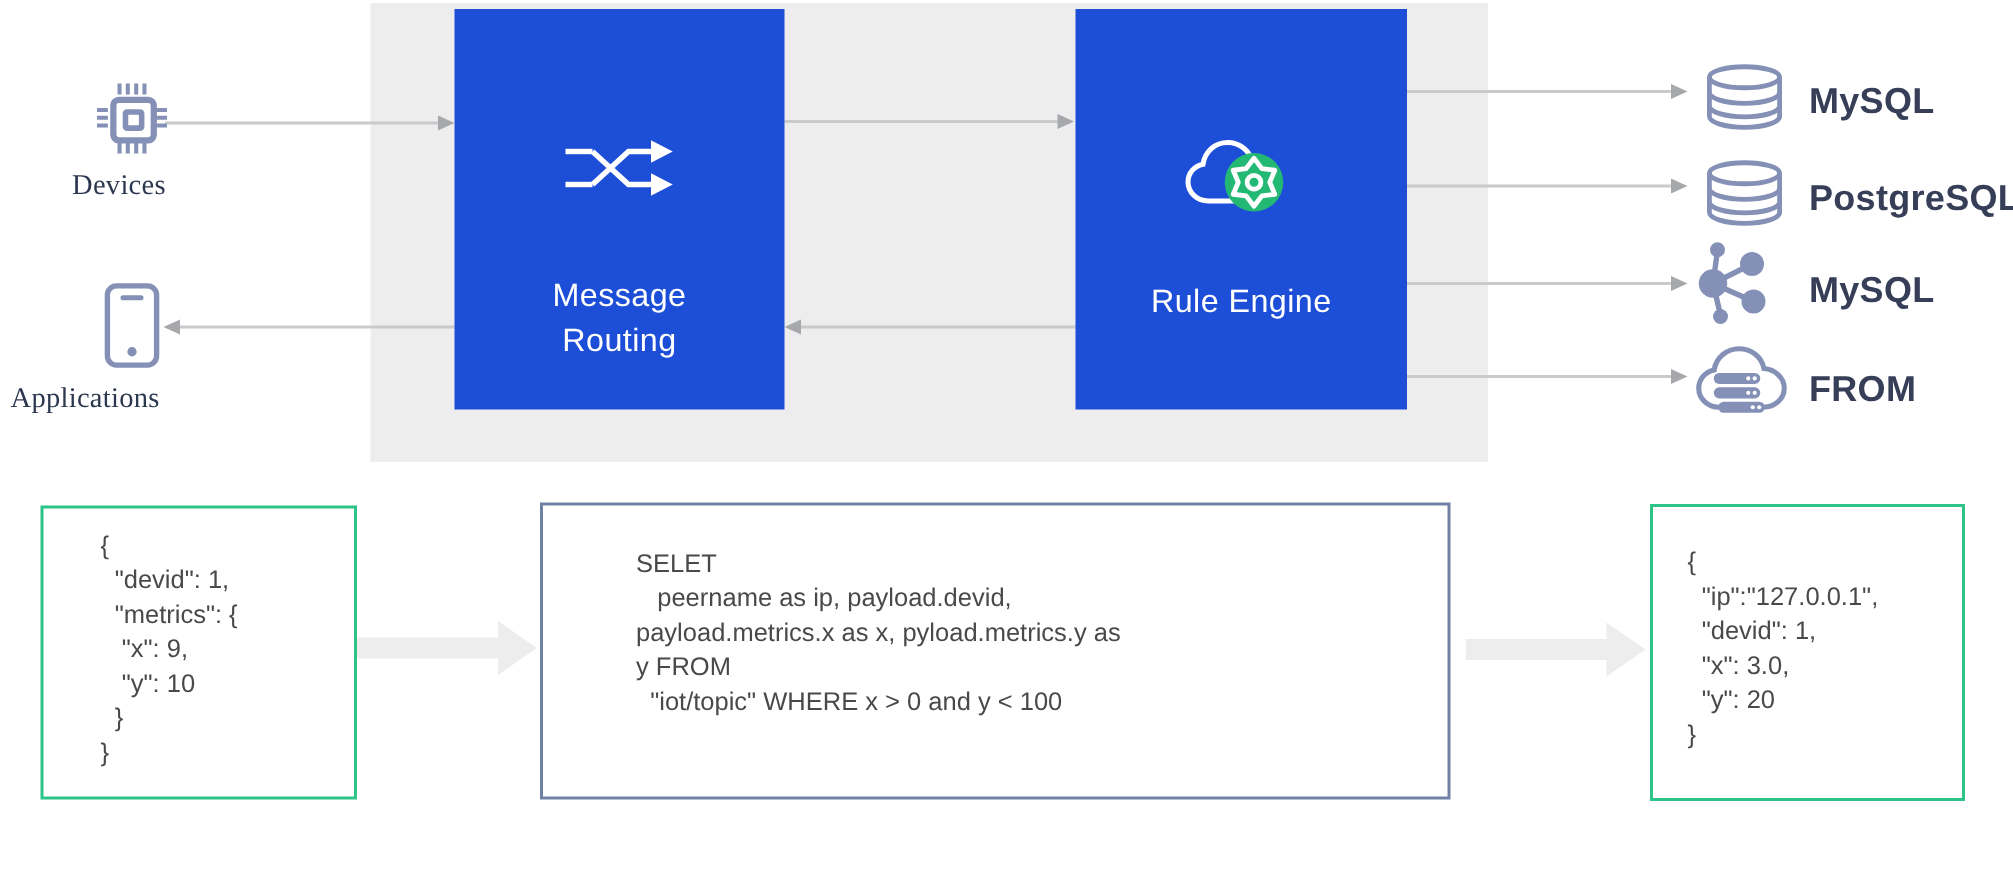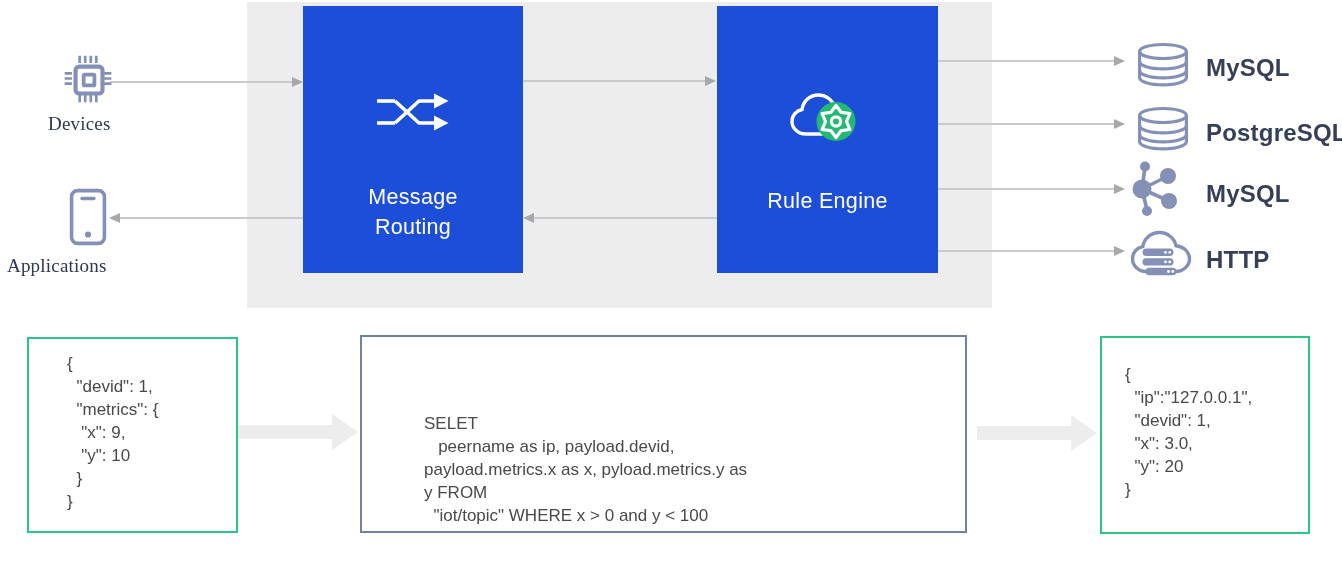--- a/index.html
+++ b/index.html
@@ -27,21 +27,21 @@
   .code-box { position:absolute; background:#ffffff; }
   .code-box.green { border:2px solid #2cc487; }
   .code-box.slate { border:2px solid #7181a6; }
   .code-box pre {
     font-family:"Liberation Sans", sans-serif; font-size:17px; line-height:23px;
     color:#494949; white-space:pre;
   }
   #in-box  { left:27px;  top:337px; width:211px; height:196px; }
   #in-box pre  { padding:13px 0 0 38px; }
   #sql-box { left:360px; top:335px; width:607px; height:198px; }
-  #sql-box pre { padding:27px 0 0 62px;margin-top:48px; }
+  #sql-box pre { padding:27px 0 0 62px; }
   #out-box { left:1100px; top:336px; width:210px; height:198px; }
   #out-box pre { padding:25px 0 0 23px; }
 
   svg { display:block; }
 </style>
 </head>
 <body>
 
 <div class="canvas">
 
@@ -165,21 +165,21 @@
     </g>
     <g fill="#ffffff">
       <circle cx="36.5" cy="24.3" r="1.4"></circle>
         <circle cx="40.8" cy="24.3" r="1.4"></circle>
       <circle cx="36.5" cy="33.9" r="1.4"></circle>
         <circle cx="40.8" cy="33.9" r="1.4"></circle>
       <circle cx="39.5" cy="43.5" r="1.4"></circle>
         <circle cx="43.8" cy="43.5" r="1.4"></circle>
     </g>
   </svg>
-  <div class="sink-label" style="left:1206px; top:246px;">HTTP</div>
+  <div class="sink-label" style="left:1206px; top:246px;">FROM</div>
 
   <div class="code-box green" id="in-box">
     <pre>{
   "devid": 1,
   "metrics": {
    "x": 9,
    "y": 10
   }
 }</pre>
   </div>

